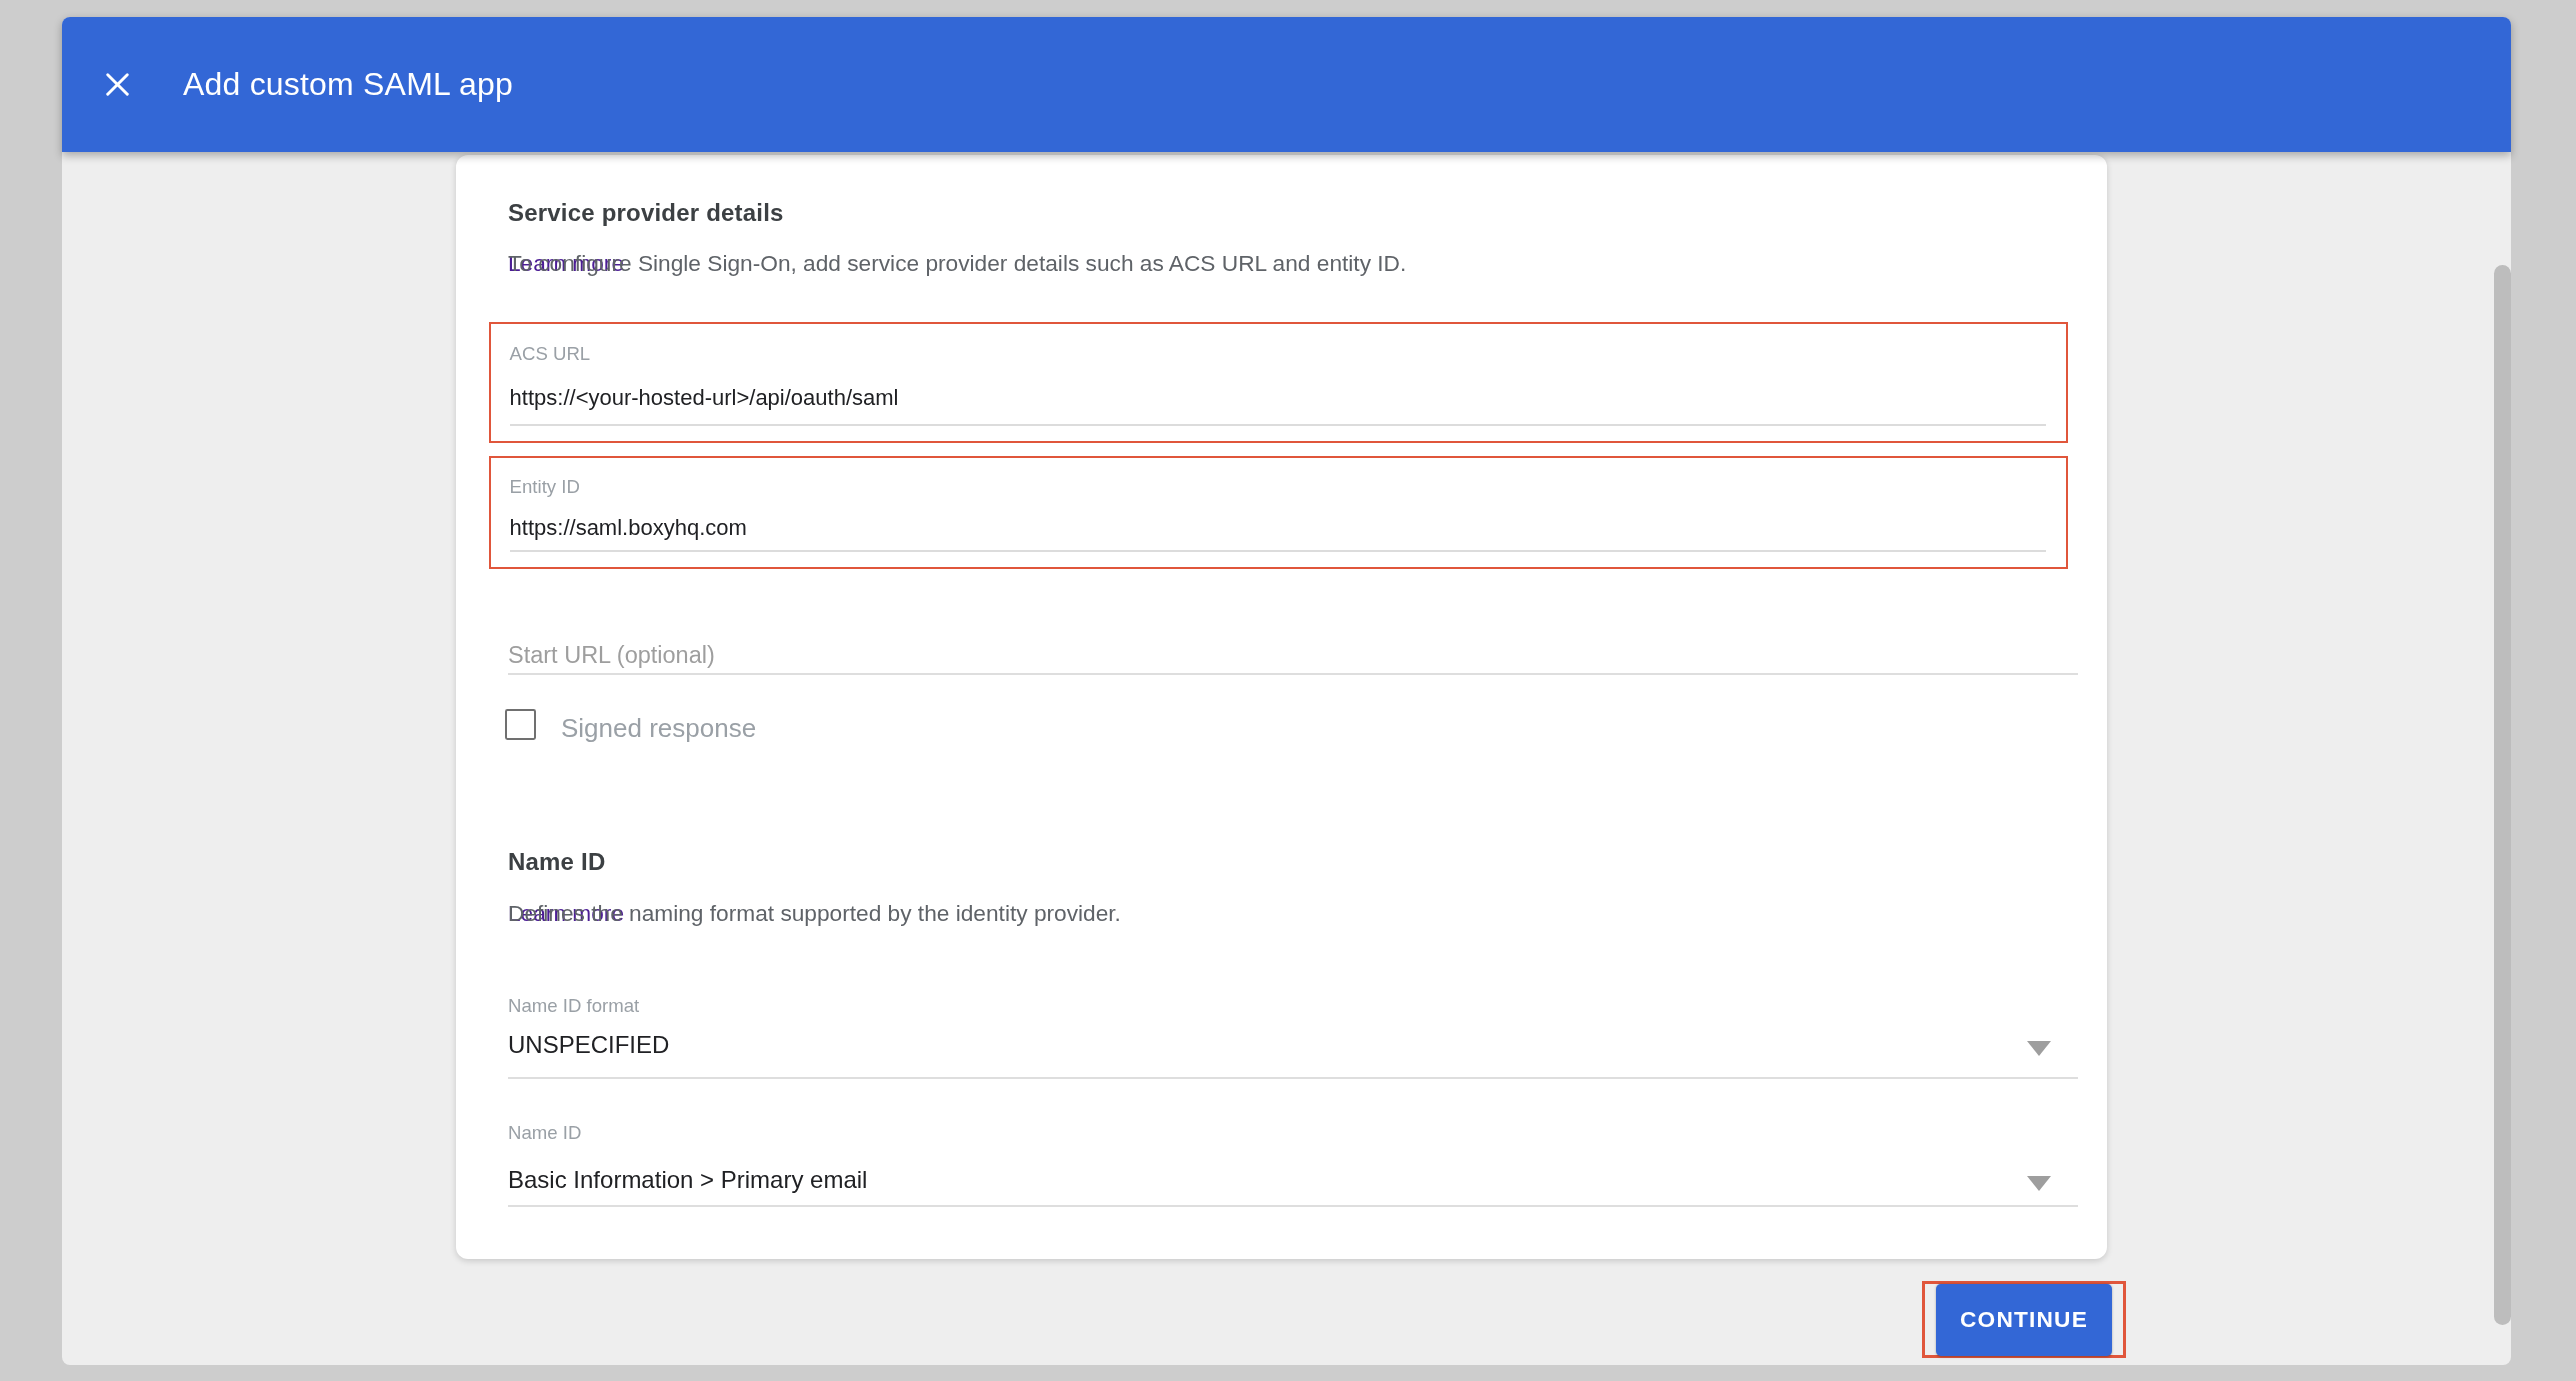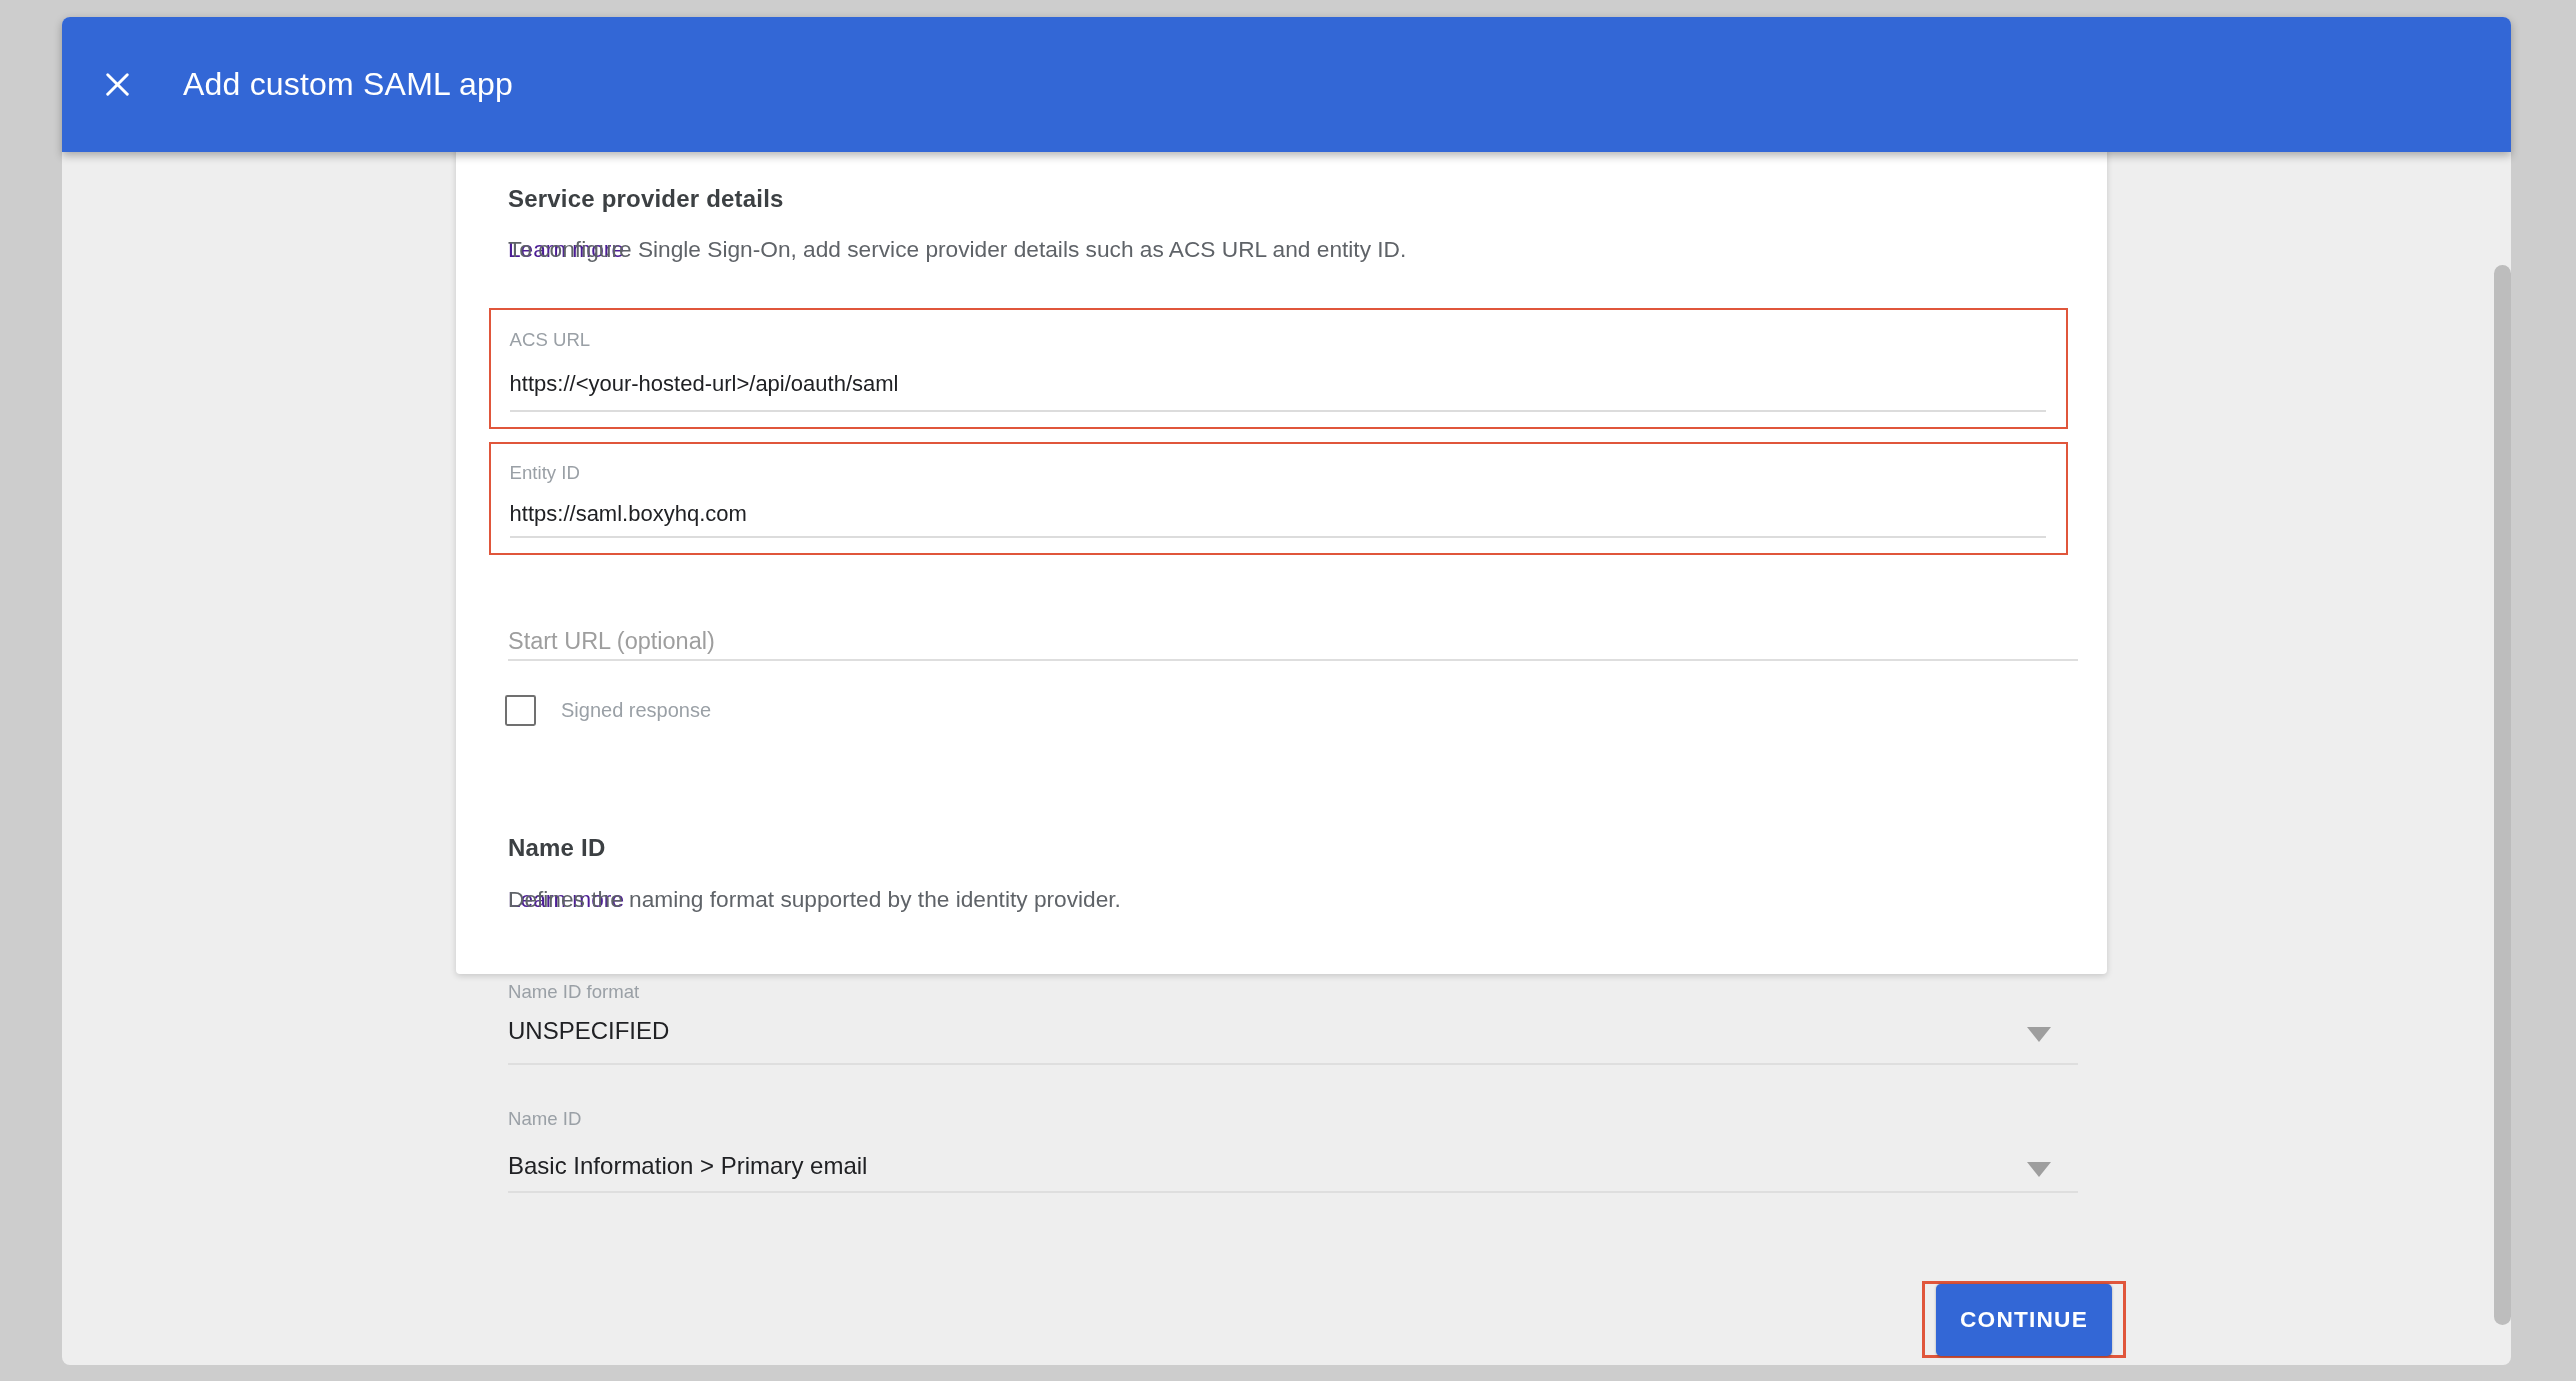--- a/index.html
+++ b/index.html
@@ -41,24 +41,24 @@
   .dlg-title {
     margin-left: 50px;
     color: #ffffff;
     font-size: 32px;
     letter-spacing: 0.2px;
   }
 
   
   .card {
     position: absolute;
-    left: 394px; top: 124px;   
-    width: 1651px; height: 833px;
+    left: 394px; top: 138px;   
+    width: 1651px; height: 1104px;
     background: #ffffff;
-    border-radius: 4px;
+    border-radius: 12px;
     box-shadow: 0 1.6px 6.5px rgba(0,0,0,0.16);
   }
   .card * { position: absolute; }
 
   .section-heading {
     left: 52px;
     font-size: 24px;
     font-weight: bold;
     color: #3c4043;
     letter-spacing: 0.2px;
@@ -116,21 +116,21 @@
   .checkbox {
     left: 49px;
     width: 31px; height: 31px;
     border: 2.4px solid #707070;
     border-radius: 2.4px;
     background: #ffffff;
     cursor: pointer;
   }
   .checkbox-label {
     left: 105px;
-    font-size: 20px;
+    font-size: 26px;
     color: #9aa0a6;
     white-space: nowrap;
   }
 
   .select-label {
     left: 52px;
     font-size: 18.6px;
     color: #9aa0a6;
     white-space: nowrap;
   }

